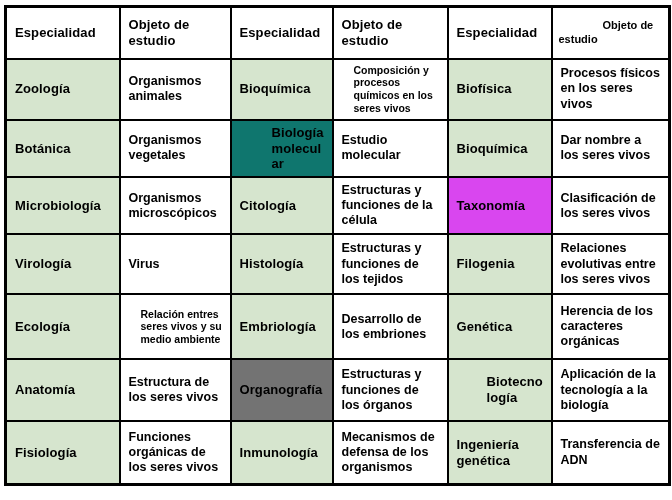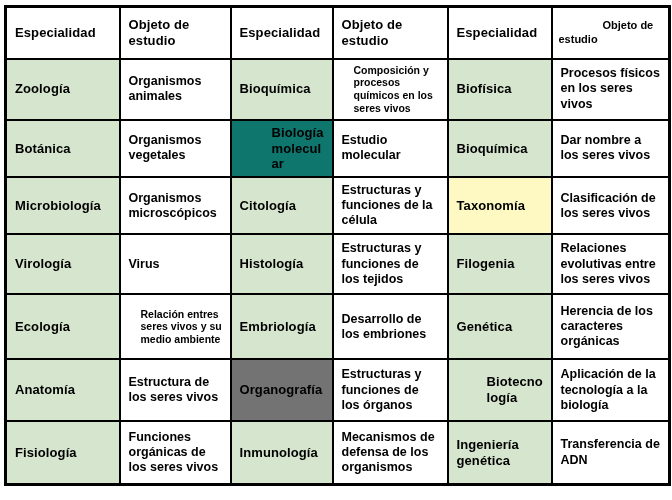--- a/index.html
+++ b/index.html
@@ -68,21 +68,21 @@
         <td class="esp" style="background: #0f766e; padding-left: 40px;">Biología molecular</td>
         <td class="obj">Estudio molecular</td>
         <td class="esp" style="background: rgb(214, 229, 206);">Bioquímica</td>
         <td class="obj">Dar nombre a los seres vivos</td>
       </tr>
       <tr>
         <td class="esp" style="background: rgb(214, 229, 206);">Microbiología</td>
         <td class="obj">Organismos microscópicos</td>
         <td class="esp" style="background: rgb(214, 229, 206);">Citología</td>
         <td class="obj">Estructuras y funciones de la célula</td>
-        <td class="esp" style="background: #fef9c3;">Taxonomía</td>
+        <td class="esp" style="background: #d946ef;">Taxonomía</td>
         <td class="obj">Clasificación de los seres vivos</td>
       </tr>
       <tr>
         <td class="esp" style="background: rgb(214, 229, 206);">Virología</td>
         <td class="obj">Virus</td>
         <td class="esp" style="background: rgb(214, 229, 206);">Histología</td>
         <td class="obj">Estructuras y funciones de los tejidos</td>
         <td class="esp" style="background: rgb(214, 229, 206);">Filogenia</td>
         <td class="obj">Relaciones evolutivas entre los seres vivos</td>
       </tr>

